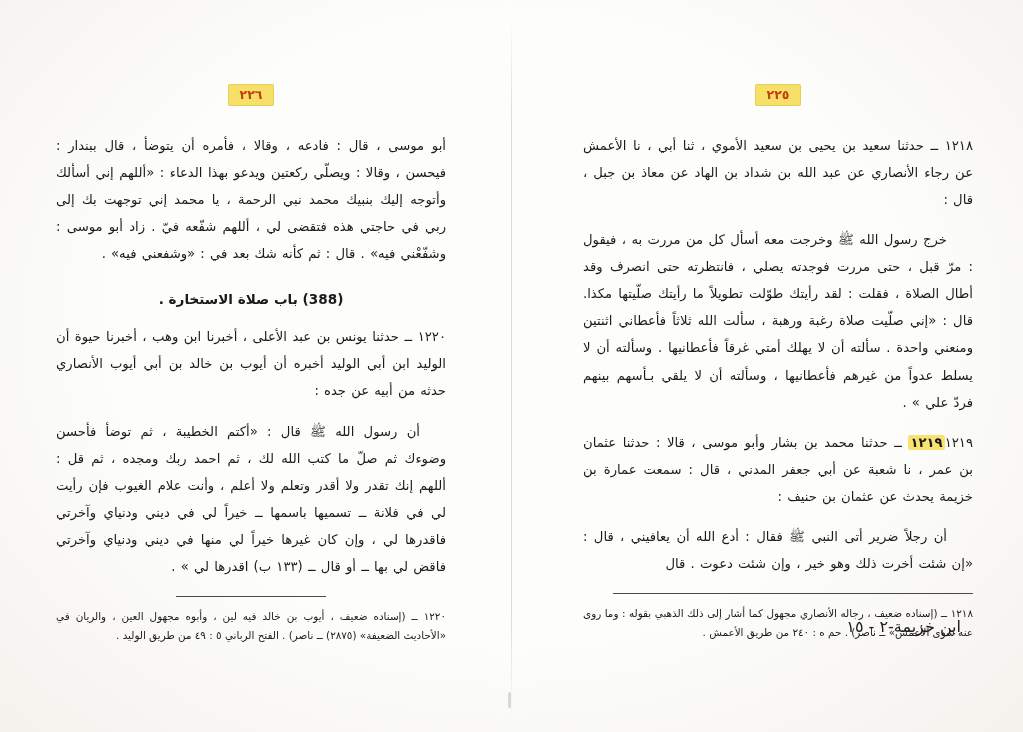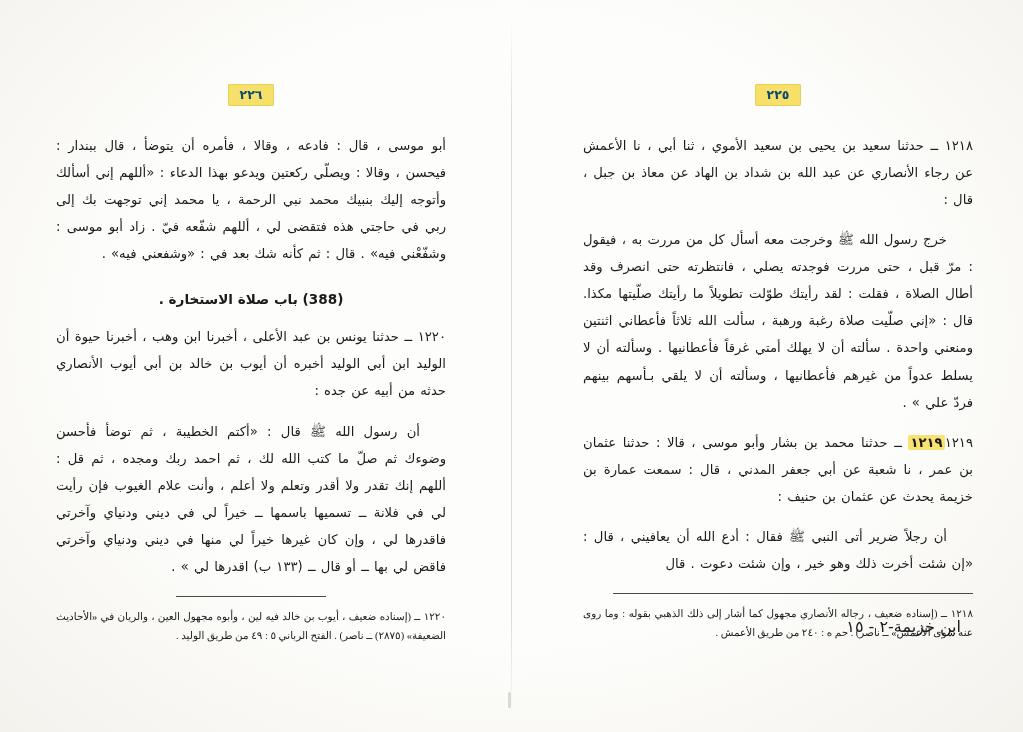--- a/index.html
+++ b/index.html
@@ -51,21 +51,21 @@
 
   .folio {
     display: block;
     margin: 0 auto 26px auto;
     width: 46px;
     text-align: center;
     font-size: 12.5px;
     font-weight: bold;
     letter-spacing: 1px;
     background: #f7e06a;
-    color: #0c4a6e;
+    color: #c2410c;
     padding: 3px 0 4px 0;
     border-radius: 2px;
     box-shadow: 0 0 0 1px rgba(210,185,60,0.45) inset;
   }
 
   p.body {
     margin: 12px 0 13px 0;
     font-size: 13.2px;
     line-height: 2.05;
     text-align: justify;
@@ -95,21 +95,20 @@
     background: #2a2a2a;
     margin: 16px 0 10px 0;
     opacity: .85;
   }
   .rule.short { width: 150px; margin-right: auto; margin-left: auto; }
   .rule.wide  { width: 360px; margin-right: 0; margin-left: auto; }
 
   .footnotes {
     direction: rtl;
     text-align: justify;
-    font-family: Liberation Serif, serif;
   }
   p.fn {
     margin: 0 0 7px 0;
     font-size: 10.4px;
     line-height: 1.85;
   }
 
   .signature {
     position: absolute;
     bottom: 96px;

